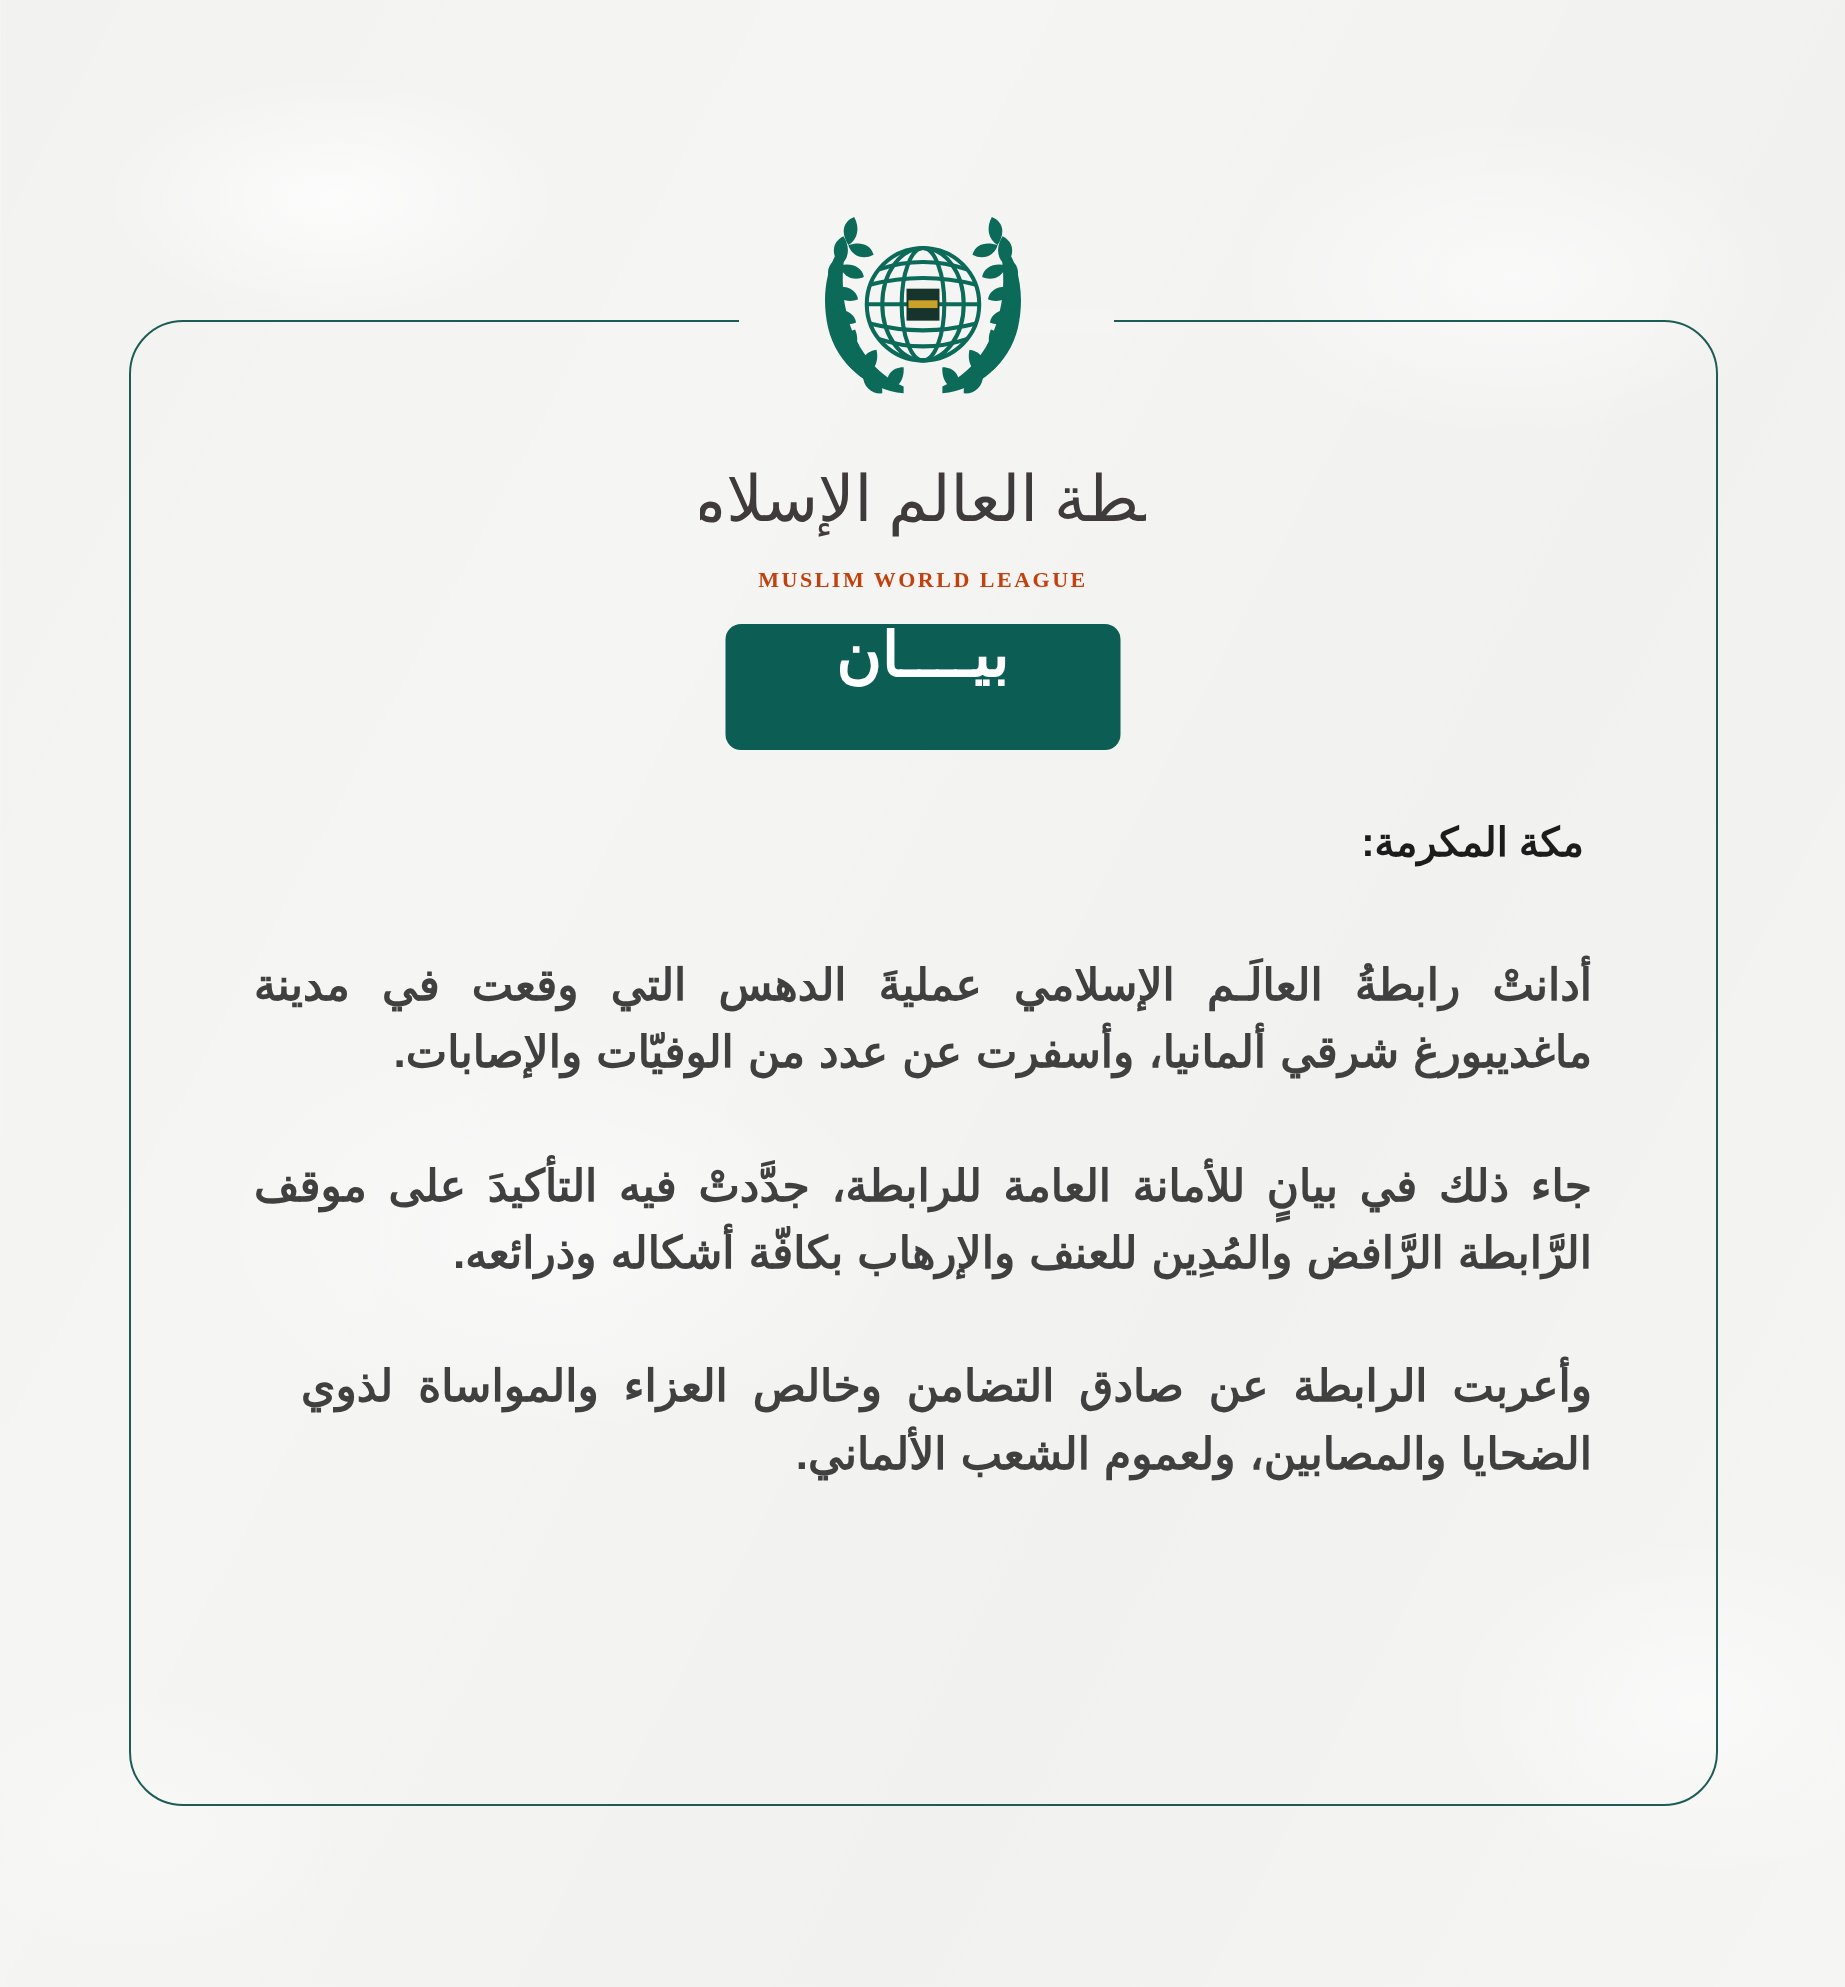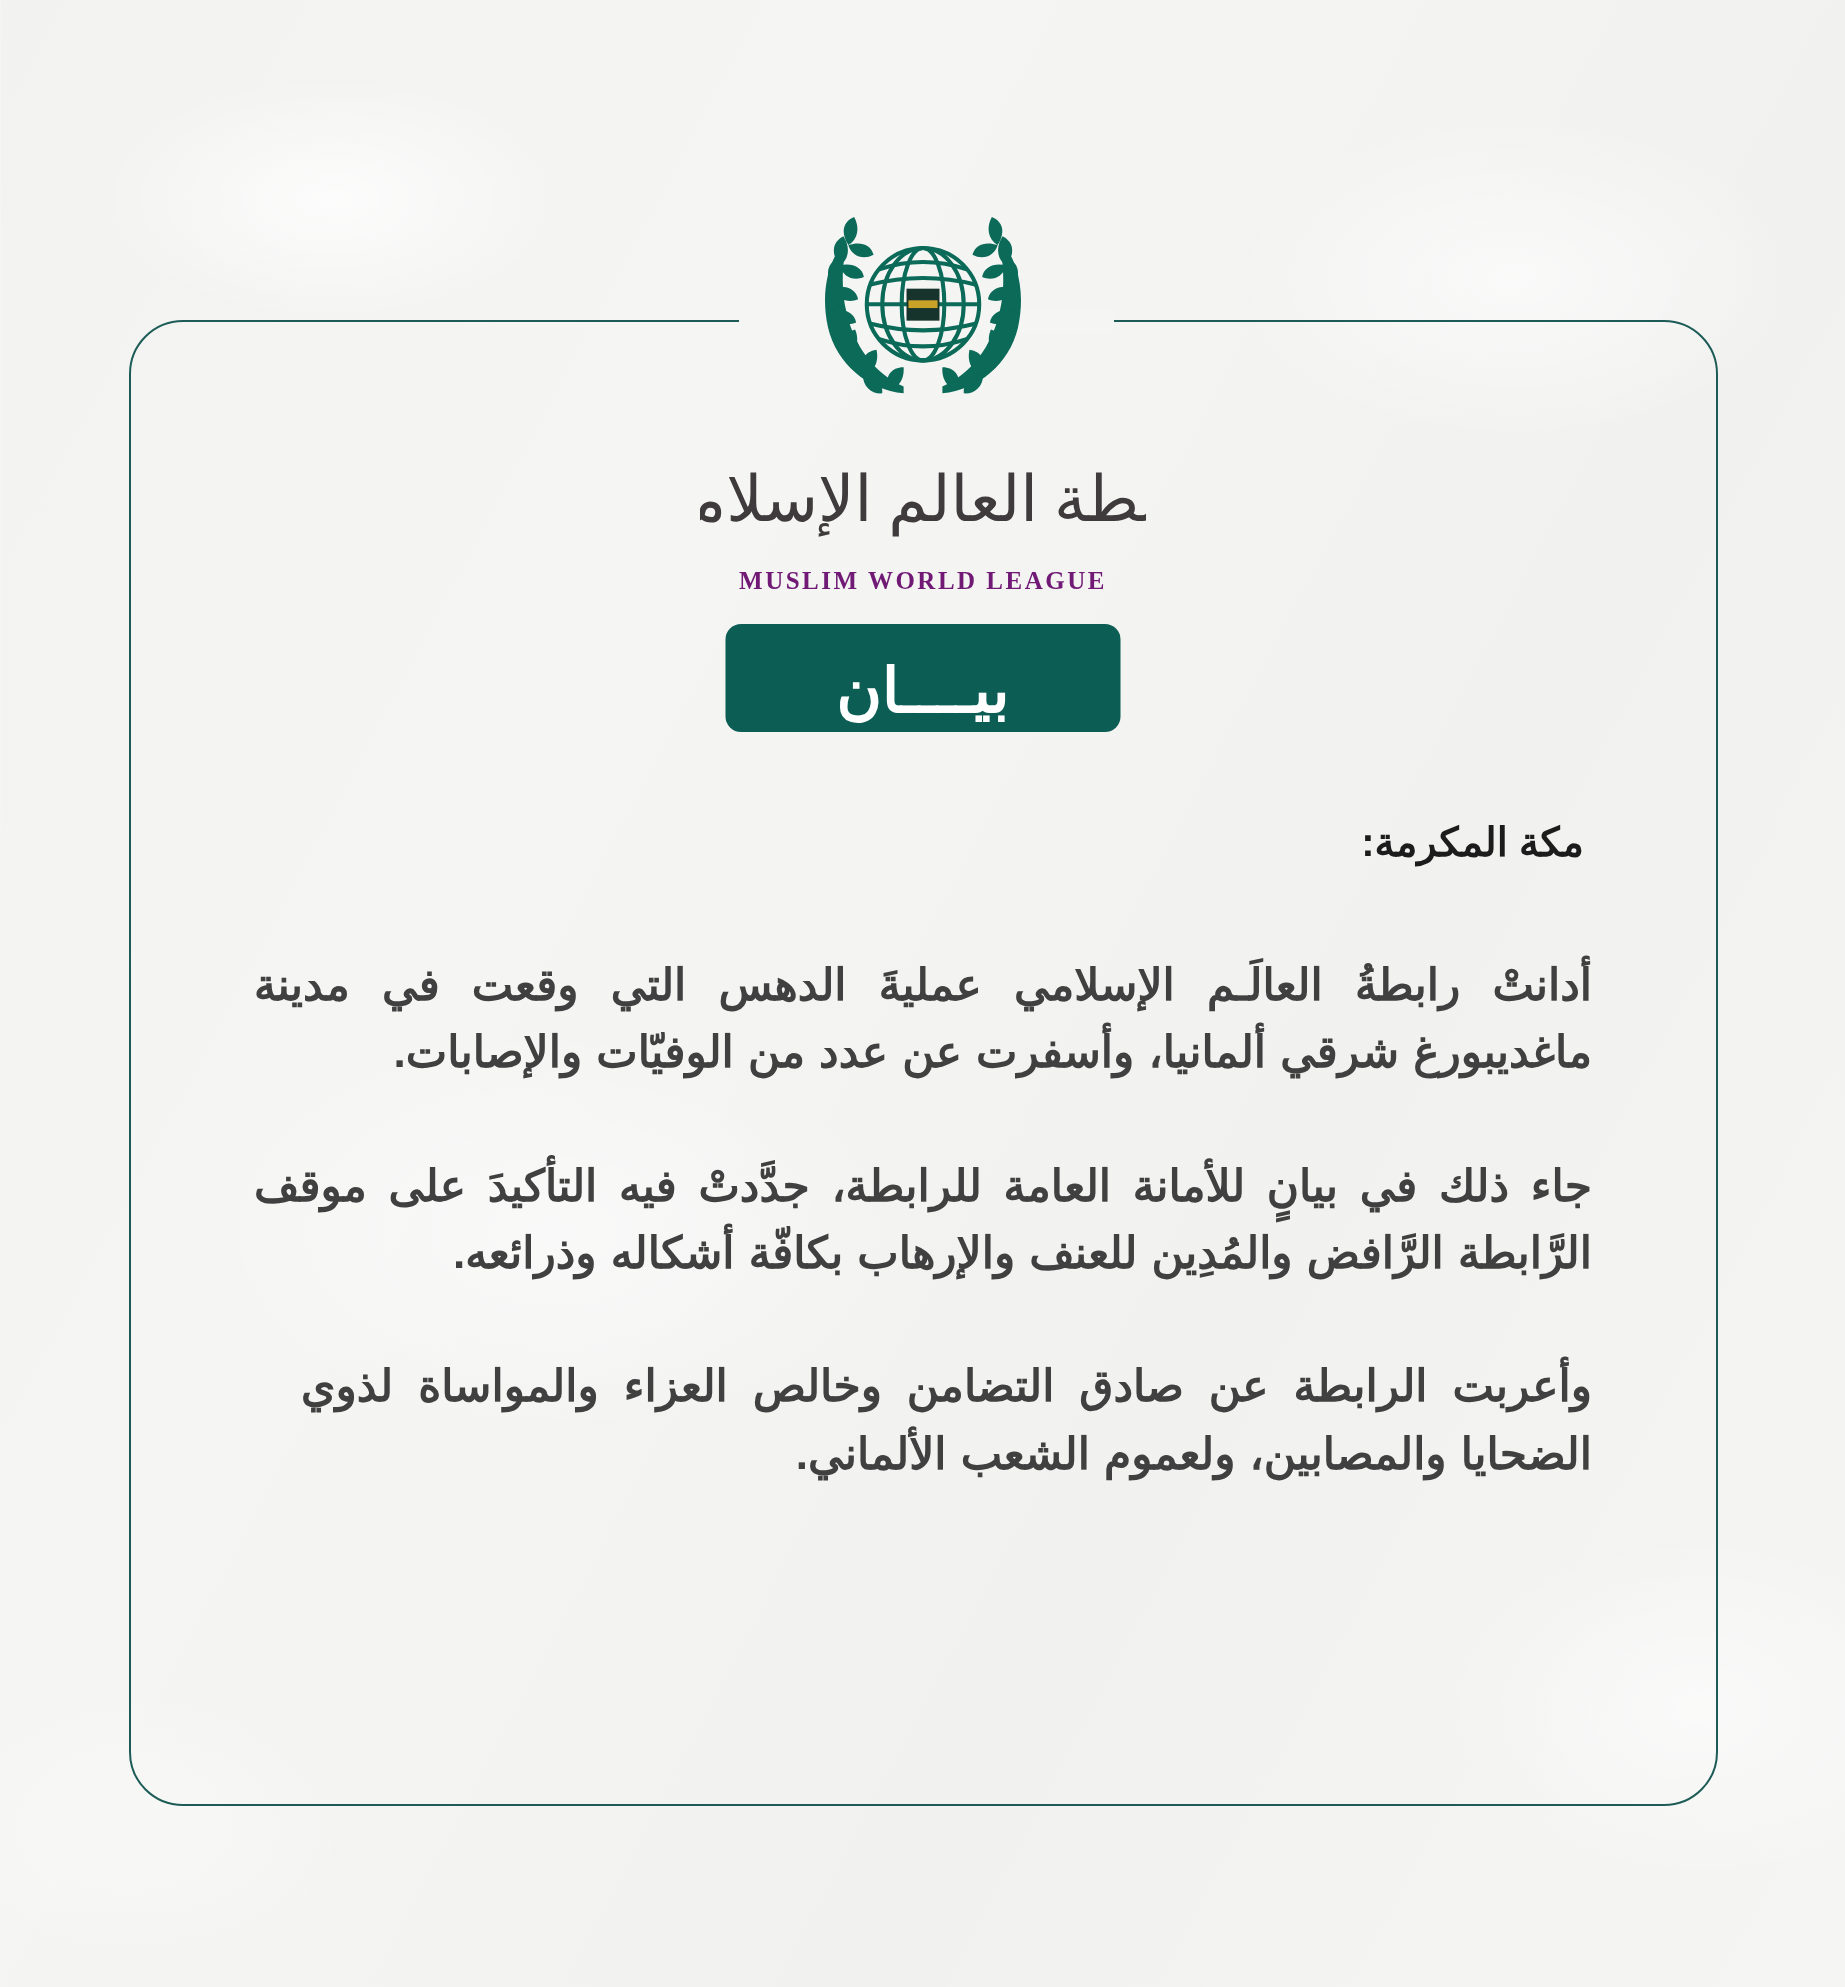--- a/index.html
+++ b/index.html
@@ -82,39 +82,39 @@
   }
   .wordmark-ar svg { display: block; width: 100%; height: 100%; }
 
   .wordmark-en {
     position: absolute;
     left: 50%;
     top: 567px;
     transform: translateX(-50%);
     font-family: "Liberation Serif", serif;
     font-weight: bold;
-    font-size: 25px;
+    font-size: 22px;
     letter-spacing: 2.5px;
-    color: #701a75;
+    color: #c2410c;
     white-space: nowrap;
     direction: ltr;
   }
 
   
   .badge {
     position: absolute;
     left: 50%;
     top: 624px;
     transform: translateX(-50%);
     width: 395px;
-    height: 108px;
+    height: 126px;
     background: #0c5d53;
     border-radius: 15.5px;
     display: flex;
-    align-items: flex-end;
+    align-items: flex-start;
     justify-content: center;
   }
   .badge-label {
     color: #ffffff;
     font-size: 62px;
     font-weight: bold;
     letter-spacing: -1px;
     line-height: 1;
     padding-bottom: 9.7px;
   }

